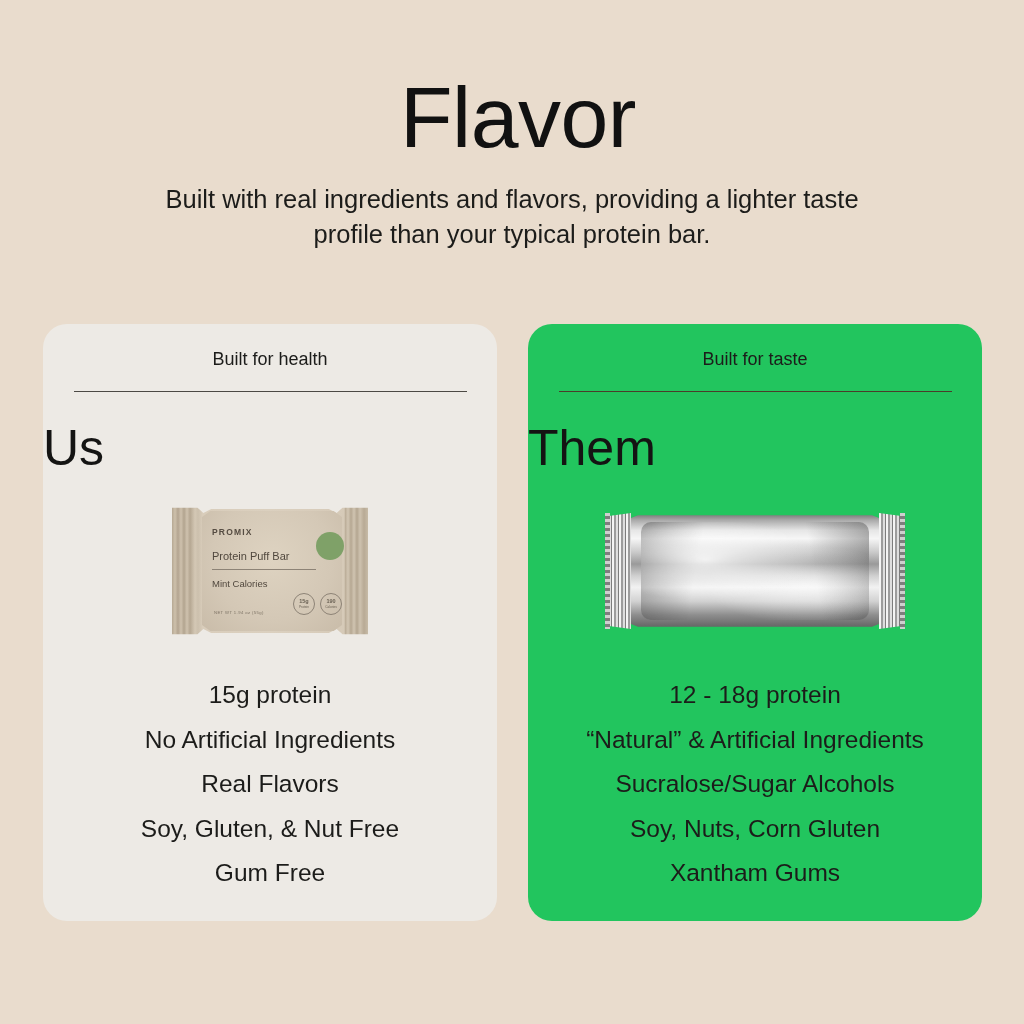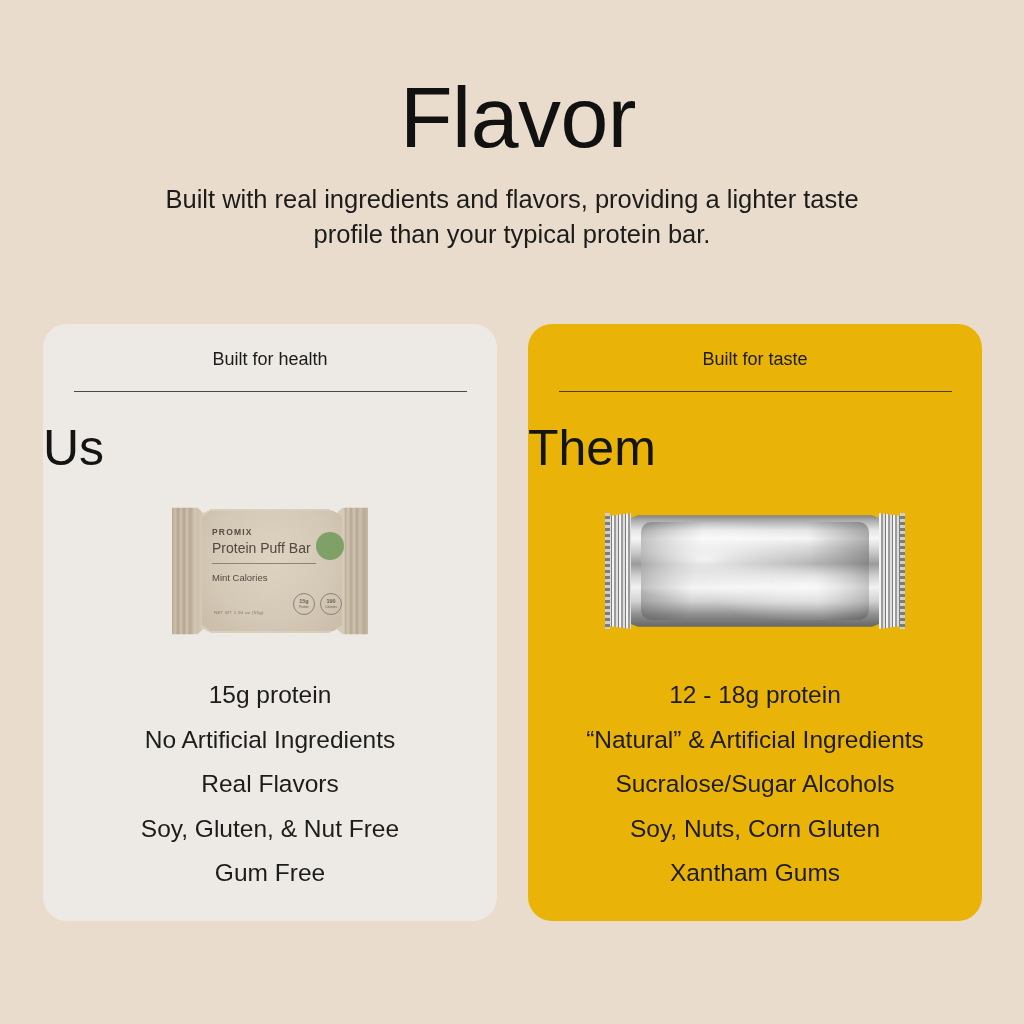--- a/index.html
+++ b/index.html
@@ -53,21 +53,21 @@
   }
   .card {
     width: 454px;
     height: 597px;
     border-radius: 24px;
     position: relative;
     box-sizing: border-box;
     padding: 0;
   }
   .card-left  { background: #edeae5; }
-  .card-right { background: #eab308; }
+  .card-right { background: #22c55e; }
 
   .card-head {
     text-align: center;
     font-size: 18px;
     font-weight: 400;
     line-height: 1;
     padding-top: 26px;
     color: #1c1c1a;
   }
   .divider {
@@ -134,22 +134,22 @@
     width: 122px;
     color: #5b5248;
   }
   .promix-brand {
     font-size: 8.5px;
     letter-spacing: 1.2px;
     font-weight: 600;
     color: #554c42;
   }
   .promix-product {
-    margin-top: 3px;
-    font-size: 14px;
+    margin-top: 13px;
+    font-size: 11px;
     font-weight: 500;
     color: #51483e;
   }
   .promix-rule {
     margin-top: 7px;
     width: 104px;
     height: 1px;
     background: #8d8376;
   }
   .promix-flavor {

